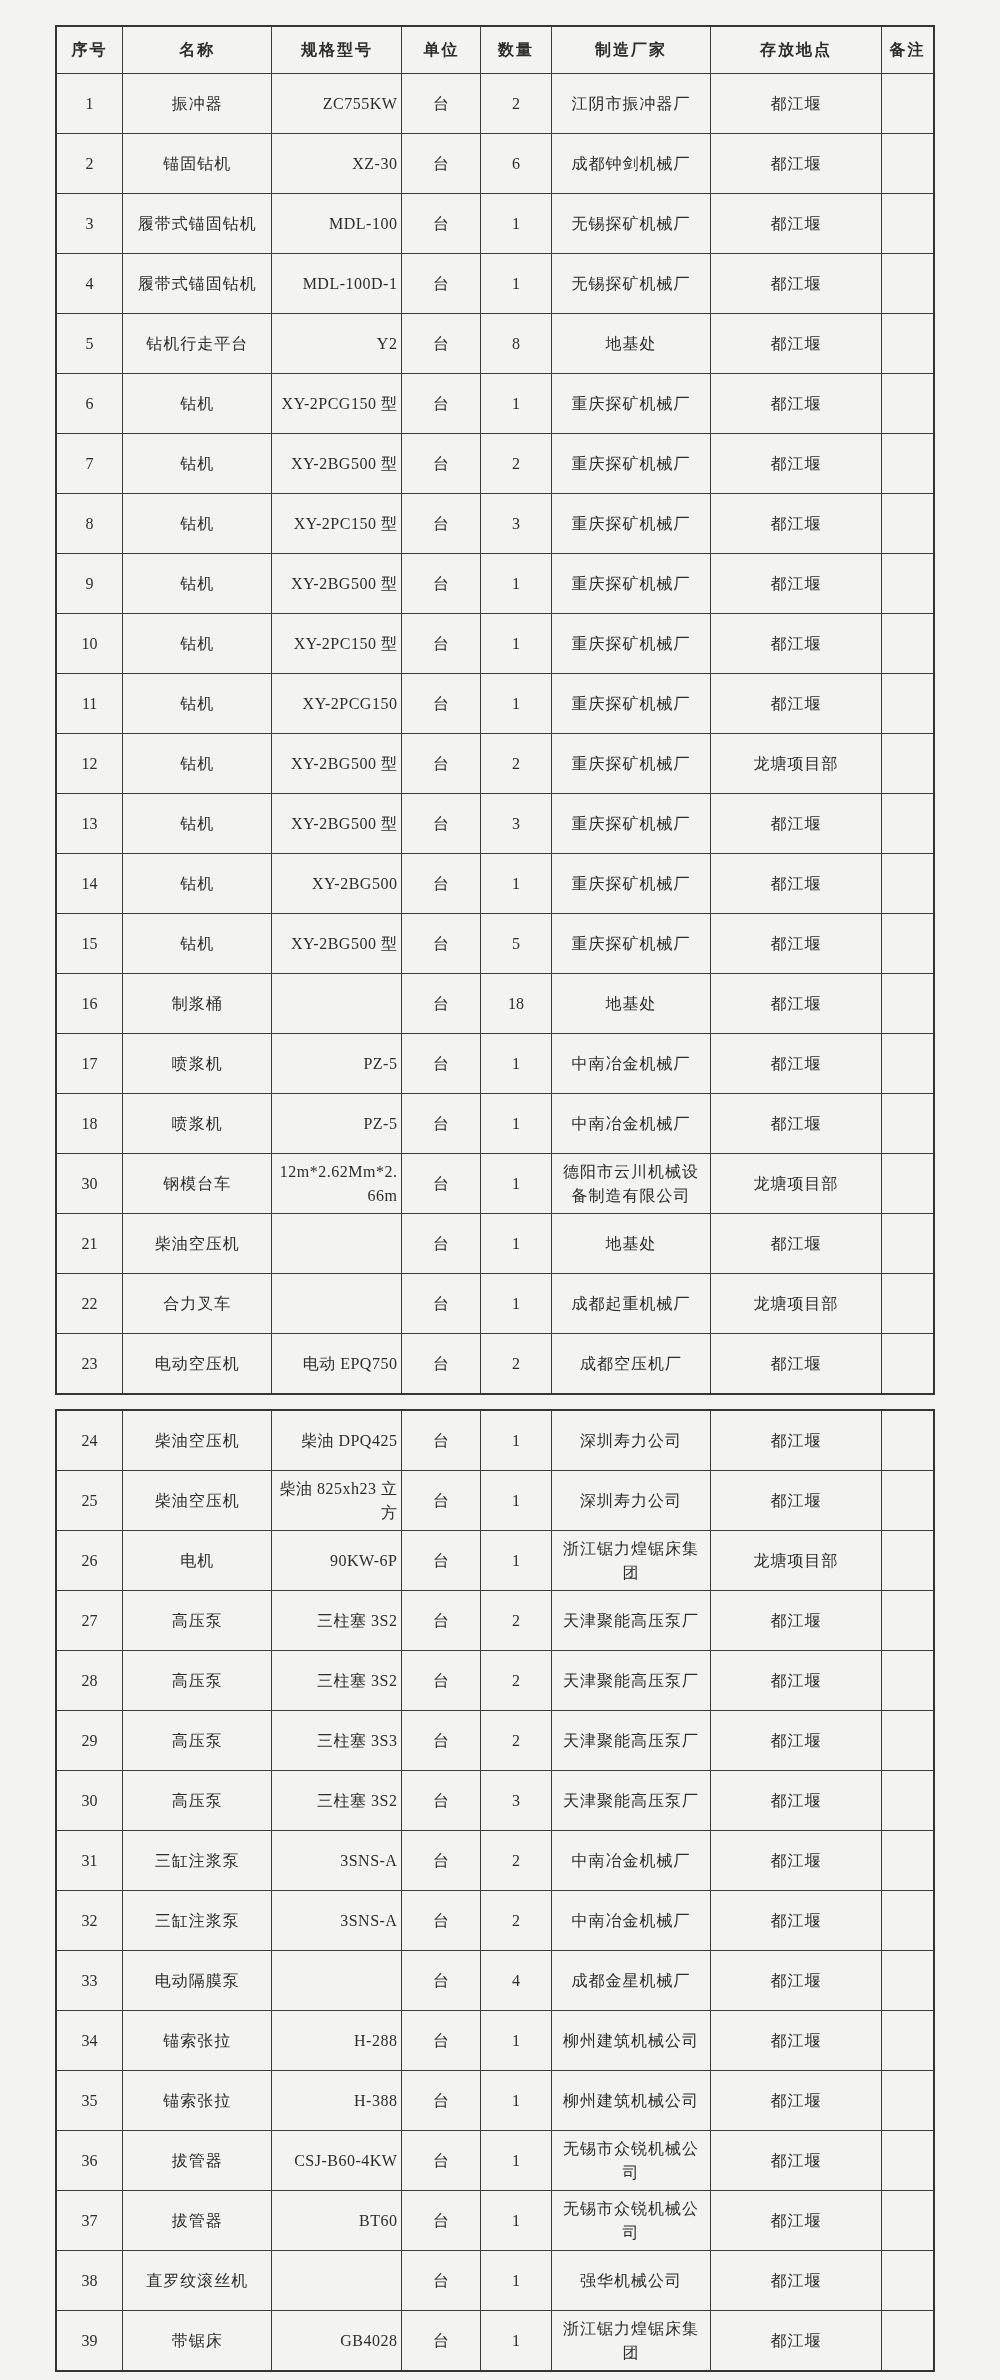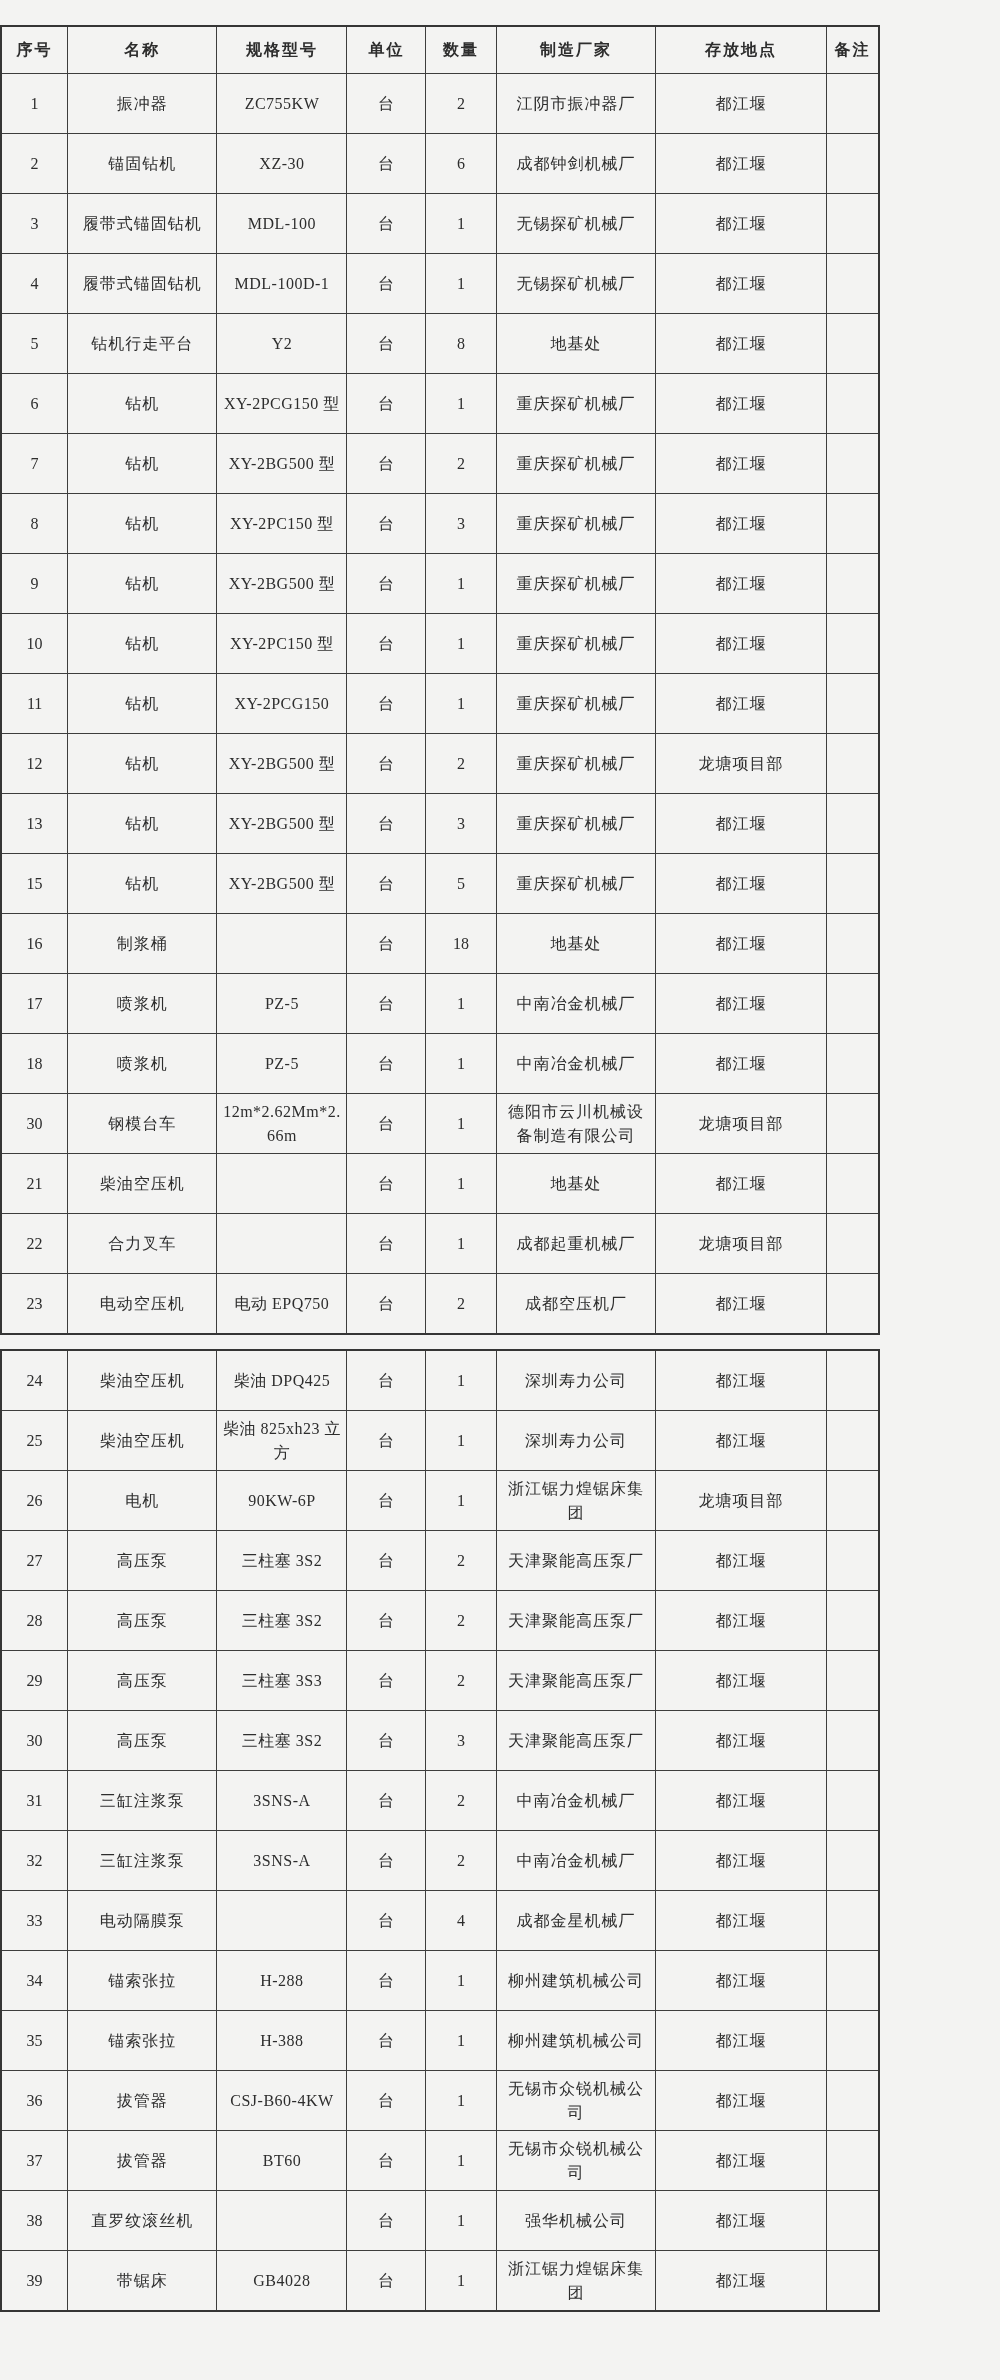--- a/index.html
+++ b/index.html
@@ -15,20 +15,21 @@
     box-sizing: border-box;
     padding-top: 25px;
     background: #f3f3f2;
     color: #2d2d2d;
     overflow: hidden;
   }
   table.inv {
     border-collapse: collapse;
     table-layout: fixed;
     width: 880px;
+    margin-left: 55px;
     border: 2px solid #353535;
     font-size: 16px;
     line-height: 24px;
   }
   table.seg2 { margin-top: 14px; }
   table.inv th, table.inv td {
     border: 1px solid #3d3d3d;
     text-align: center;
     vertical-align: middle;
     padding: 2px 4px;
@@ -44,21 +45,21 @@
   
   .w0 { width: 7.6%; }
   .w1 { width: 17%; }
   .w2 { width: 14.8%; }
   .w3 { width: 9%; }
   .w4 { width: 8%; }
   .w5 { width: 18.2%; }
   .w6 { width: 19.4%; }
   .w7 { width: 6%; }
   
-  table.inv td.c2 { word-break: break-all; letter-spacing: 0.5px; }
+  table.inv td.c2 { word-break: break-all; letter-spacing: 0.5px; text-align: right; }
   table.inv td.c0, table.inv td.c4 { letter-spacing: 0; }
 </style>
 </head>
 <body>
 
 <div class="page">
 
   <table class="inv seg1">
     <colgroup>
       <col class="w0">
@@ -207,20 +208,30 @@
           <td class="c0">13</td>
           <td class="c1">钻机</td>
           <td class="c2">XY-2BG500 型</td>
           <td class="c3">台</td>
           <td class="c4">3</td>
           <td class="c5">重庆探矿机械厂</td>
           <td class="c6">都江堰</td>
           <td class="c7"></td>
         </tr>
         <tr>
+          <td class="c0">14</td>
+          <td class="c1">钻机</td>
+          <td class="c2">XY-2BG500</td>
+          <td class="c3">台</td>
+          <td class="c4">1</td>
+          <td class="c5">重庆探矿机械厂</td>
+          <td class="c6">都江堰</td>
+          <td class="c7"></td>
+        </tr>
+        <tr>
           <td class="c0">15</td>
           <td class="c1">钻机</td>
           <td class="c2">XY-2BG500 型</td>
           <td class="c3">台</td>
           <td class="c4">5</td>
           <td class="c5">重庆探矿机械厂</td>
           <td class="c6">都江堰</td>
           <td class="c7"></td>
         </tr>
         <tr>

